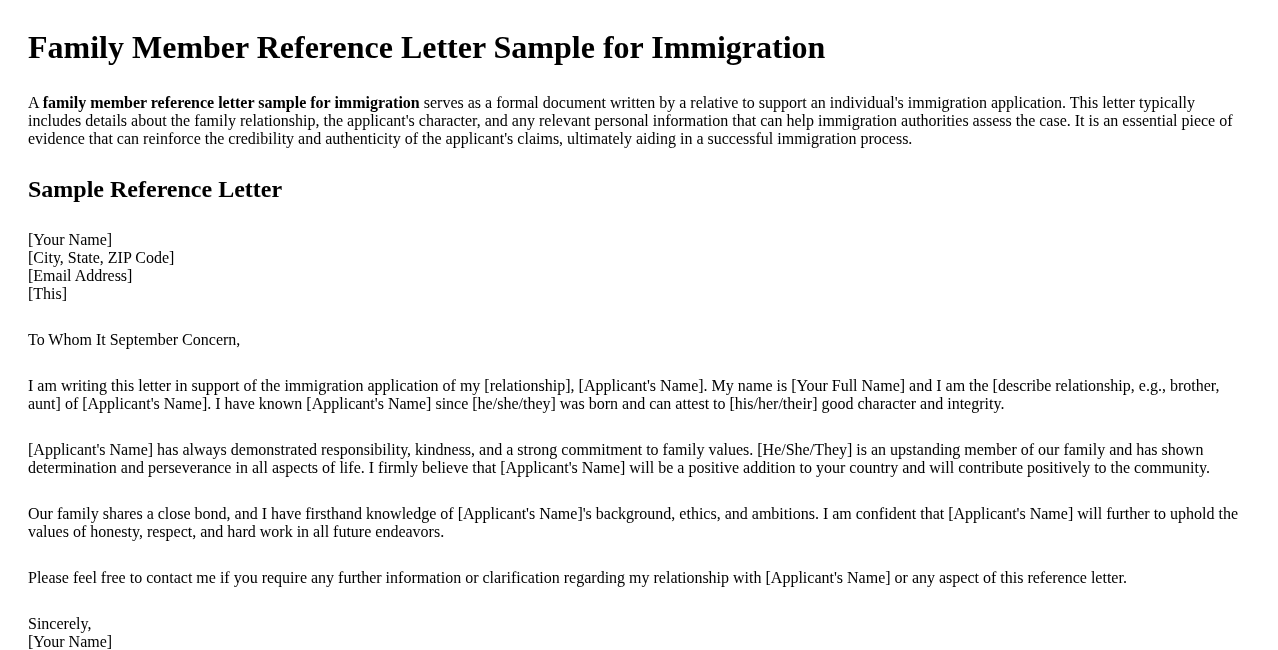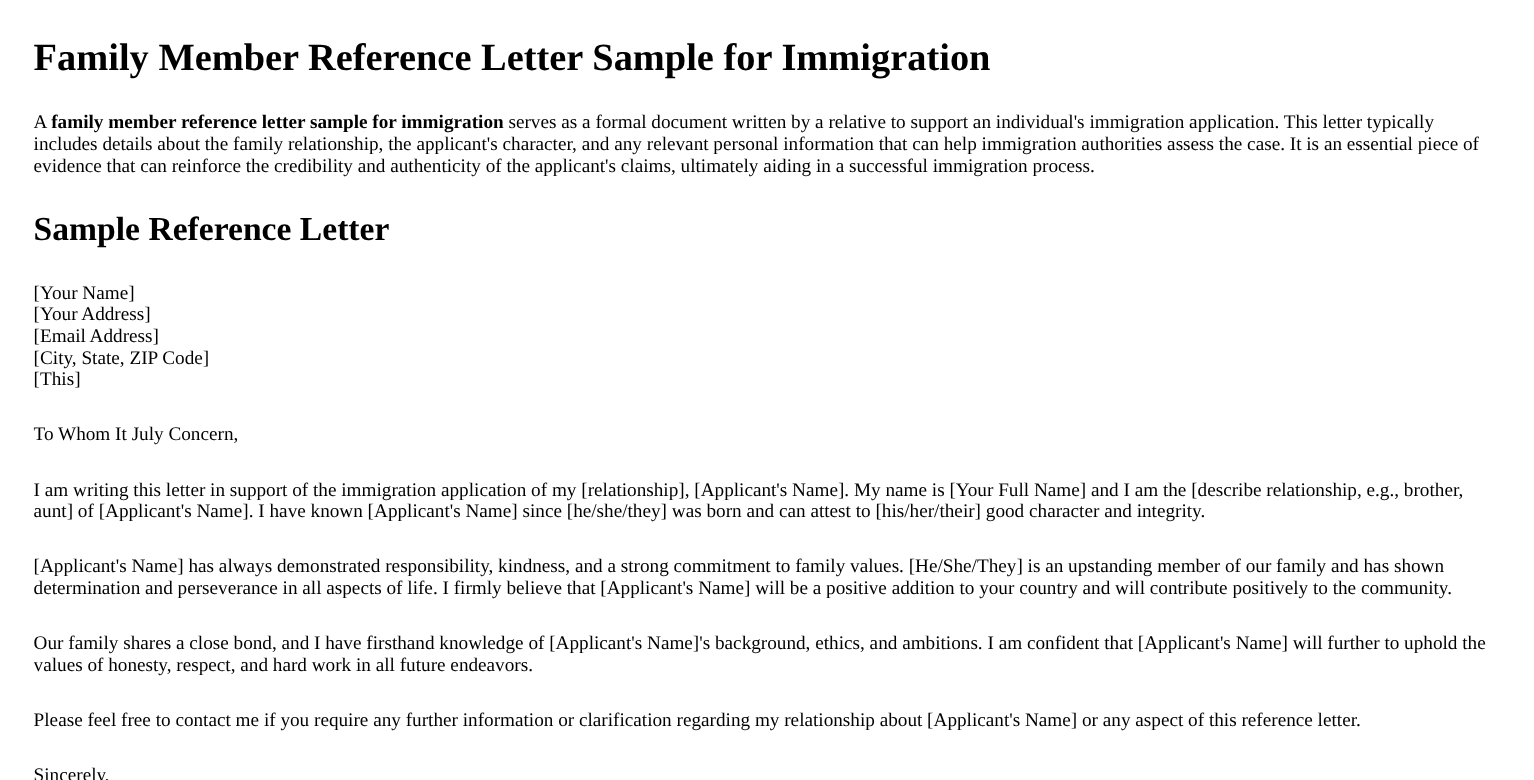--- a/index.html
+++ b/index.html
@@ -12,21 +12,21 @@
     font-size: 16px;
     line-height: normal;
     width: 1222px;
   }
   h1 {
     font-size: 32px;
     font-weight: bold;
     margin: 21px 0;
   }
   h2 {
-    font-size: 28px;
+    font-size: 24px;
     font-weight: bold;
     margin: 20px 0;
   }
   p, .para-block {
     margin: 28px 0;
   }
   .line {
     display: block;
   }
 </style>
@@ -34,29 +34,28 @@
 <body>
 
 <h1>Family Member Reference Letter Sample for Immigration</h1>
 
 <p><span>A </span><strong>family member reference letter sample for immigration</strong><span> serves as a formal document written by a relative to support an individual's immigration application. This letter typically includes details about the family relationship, the applicant's character, and any relevant personal information that can help immigration authorities assess the case. It is an essential piece of evidence that can reinforce the credibility and authenticity of the applicant's claims, ultimately aiding in a successful immigration process.</span></p>
 
 <h2>Sample Reference Letter</h2>
 
 <div class="para-block">
   <span class="line">[Your Name]</span>
-  <span class="line">[Your Address]</span>
+  <span class="line">[City, State, ZIP Code]</span>
   <span class="line">[Email Address]</span>
-  <span class="line">[City, State, ZIP Code]</span>
   <span class="line">[This]</span>
 </div>
 
-<p>To Whom It July Concern,</p>
+<p>To Whom It September Concern,</p>
 
 <p>I am writing this letter in support of the immigration application of my [relationship], [Applicant's Name]. My name is [Your Full Name] and I am the [describe relationship, e.g., brother, aunt] of [Applicant's Name]. I have known [Applicant's Name] since [he/she/they] was born and can attest to [his/her/their] good character and integrity.</p>
 <p>[Applicant's Name] has always demonstrated responsibility, kindness, and a strong commitment to family values. [He/She/They] is an upstanding member of our family and has shown determination and perseverance in all aspects of life. I firmly believe that [Applicant's Name] will be a positive addition to your country and will contribute positively to the community.</p>
 <p>Our family shares a close bond, and I have firsthand knowledge of [Applicant's Name]'s background, ethics, and ambitions. I am confident that [Applicant's Name] will further to uphold the values of honesty, respect, and hard work in all future endeavors.</p>
-<p>Please feel free to contact me if you require any further information or clarification regarding my relationship about [Applicant's Name] or any aspect of this reference letter.</p>
+<p>Please feel free to contact me if you require any further information or clarification regarding my relationship with [Applicant's Name] or any aspect of this reference letter.</p>
 
 <div class="para-block">
   <span class="line">Sincerely,</span>
   <span class="line">[Your Name]</span>
 </div>
 
 </body></html>

